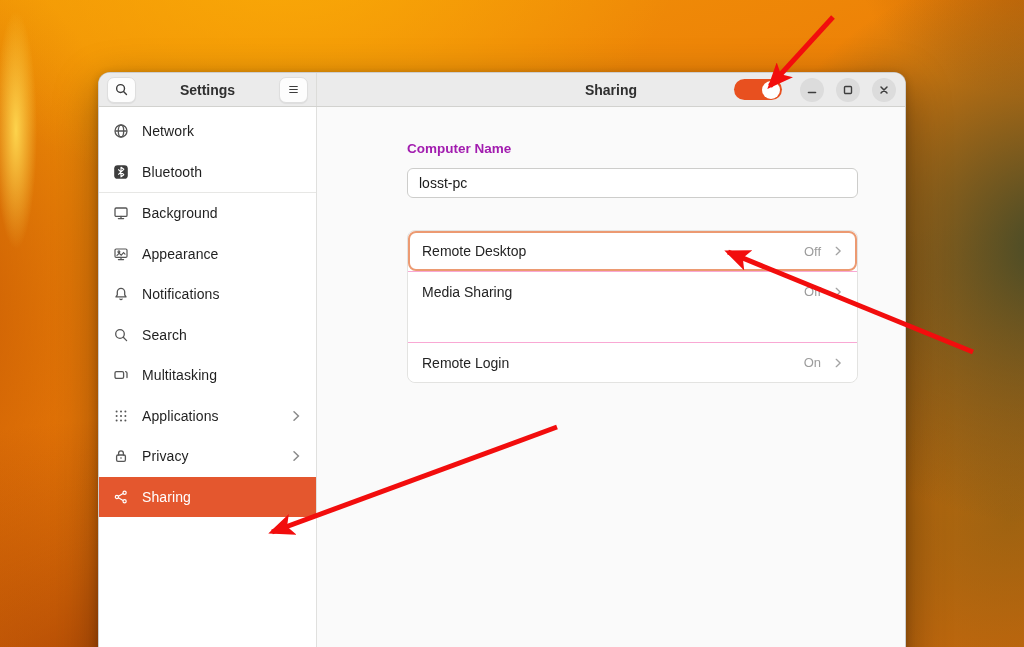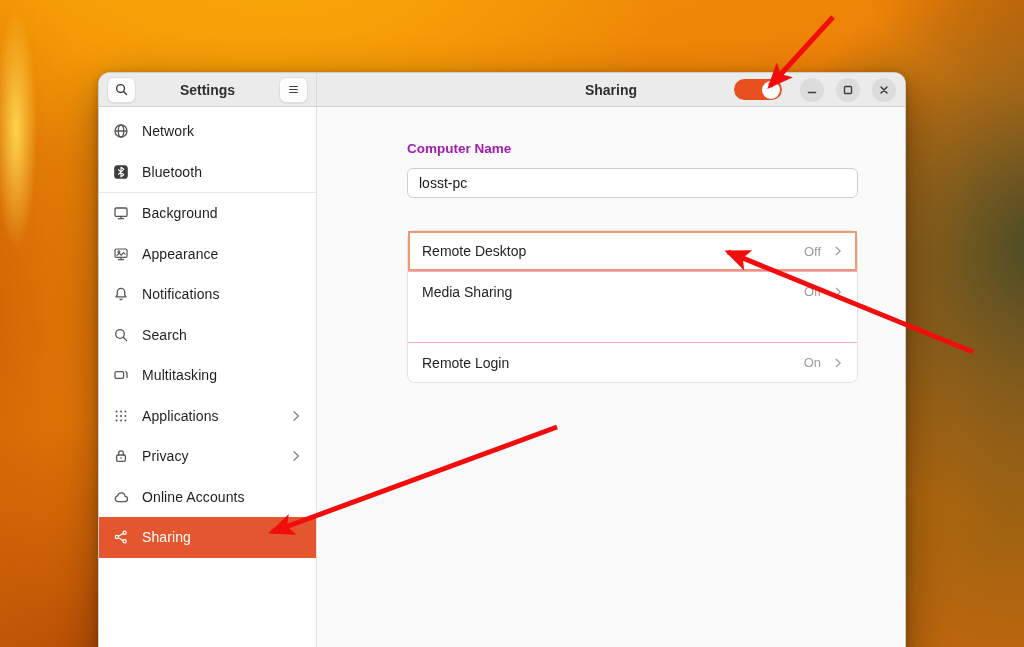--- a/index.html
+++ b/index.html
@@ -92,21 +92,21 @@
     margin-top:32px; background:#ffffff; border:1px solid #e3e3e1; border-radius:8px;
   }
   .row{
     height:40px; display:flex; align-items:center; padding:0 12px 0 14px;
     cursor:pointer; background:#fff;
   }
   .row + .row{ border-top:1px solid #f9a8d4; }
   .row:first-child{ border-radius:8px 8px 0 0; }
   .row:last-child{ border-radius:0 0 8px 8px;margin-top:31px; }
   .row.highlight{
-    outline:2px solid #ec9a72; outline-offset:-2px; border-radius:0;
+    outline:2px solid #ec9a72; outline-offset:-2px; border-radius:8px;
   }
   .row .lbl{ font-size:14px; color:#242424; font-weight:500; }
   .row .right{ margin-left:auto; display:flex; align-items:center; gap:10px; }
   .row .status{ font-size:13px; color:#9c9c9c; }
 
   
   .arrows{ position:absolute; inset:0; pointer-events:none; z-index:50; }
 </style>
 </head>
 <body>
@@ -267,28 +267,20 @@
           </svg>
         </span>
         <span class="lbl">Privacy</span>
         <span class="chev">
           <svg width="16" height="16" viewBox="0 0 16 16" fill="none" stroke="#8a8a8a" stroke-width="1.5" stroke-linecap="round">
               <path d="M6 3.8 L10.4 8 L6 12.2"></path>
             </svg>
         </span>
       </div>
 
-      <div class="side-item">
-        <span class="icon16">
-          <svg width="16" height="16" viewBox="0 0 16 16" fill="none" stroke="#565656" stroke-width="1.3" stroke-linejoin="round">
-            <path d="M4.8 12.6 h6.9 a2.6 2.6 0 0 0 .4 -5.2 A3.8 3.8 0 0 0 4.6 6.9 a2.9 2.9 0 0 0 .2 5.7 Z"></path>
-          </svg>
-        </span>
-        <span class="lbl">Online Accounts</span>
-      </div>
 
       <div class="side-item selected">
         <span class="icon16">
           <svg width="16" height="16" viewBox="0 0 16 16" fill="none" stroke="#ffffff" stroke-width="1.2">
             <circle cx="11.6" cy="3.7" r="1.6"></circle>
               <circle cx="3.9" cy="8" r="1.6"></circle>
               <circle cx="11.6" cy="12.3" r="1.6"></circle>
             <path d="M5.4 7.2 L10.1 4.5 M5.4 8.8 L10.1 11.5"></path>
           </svg>
         </span>

